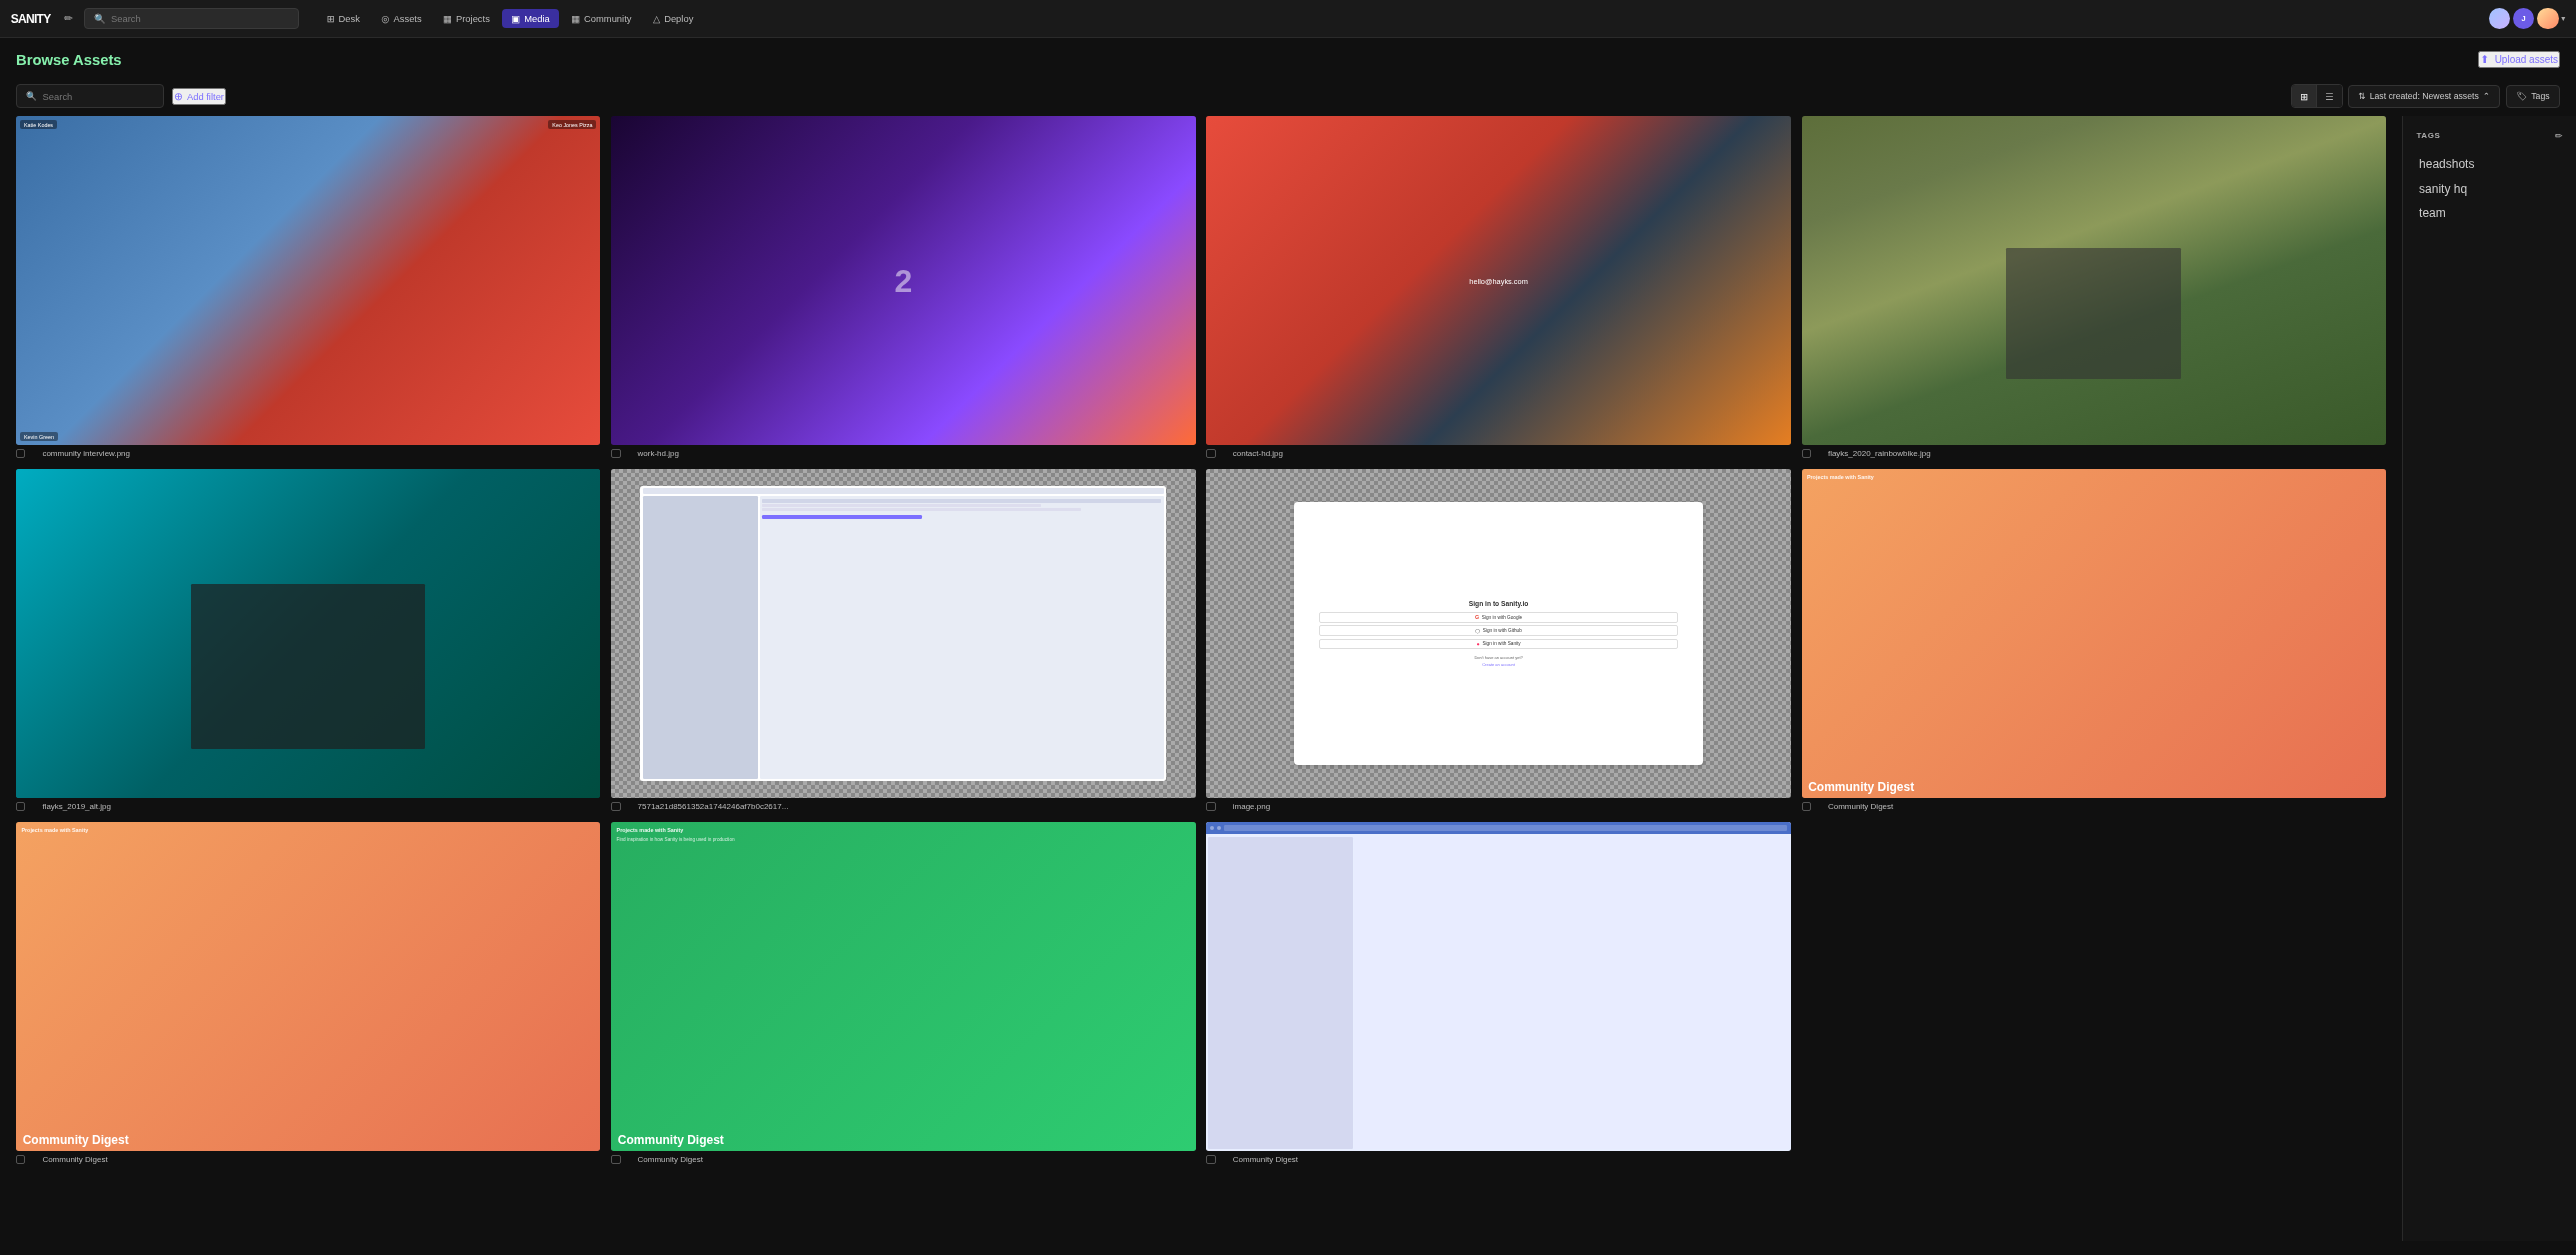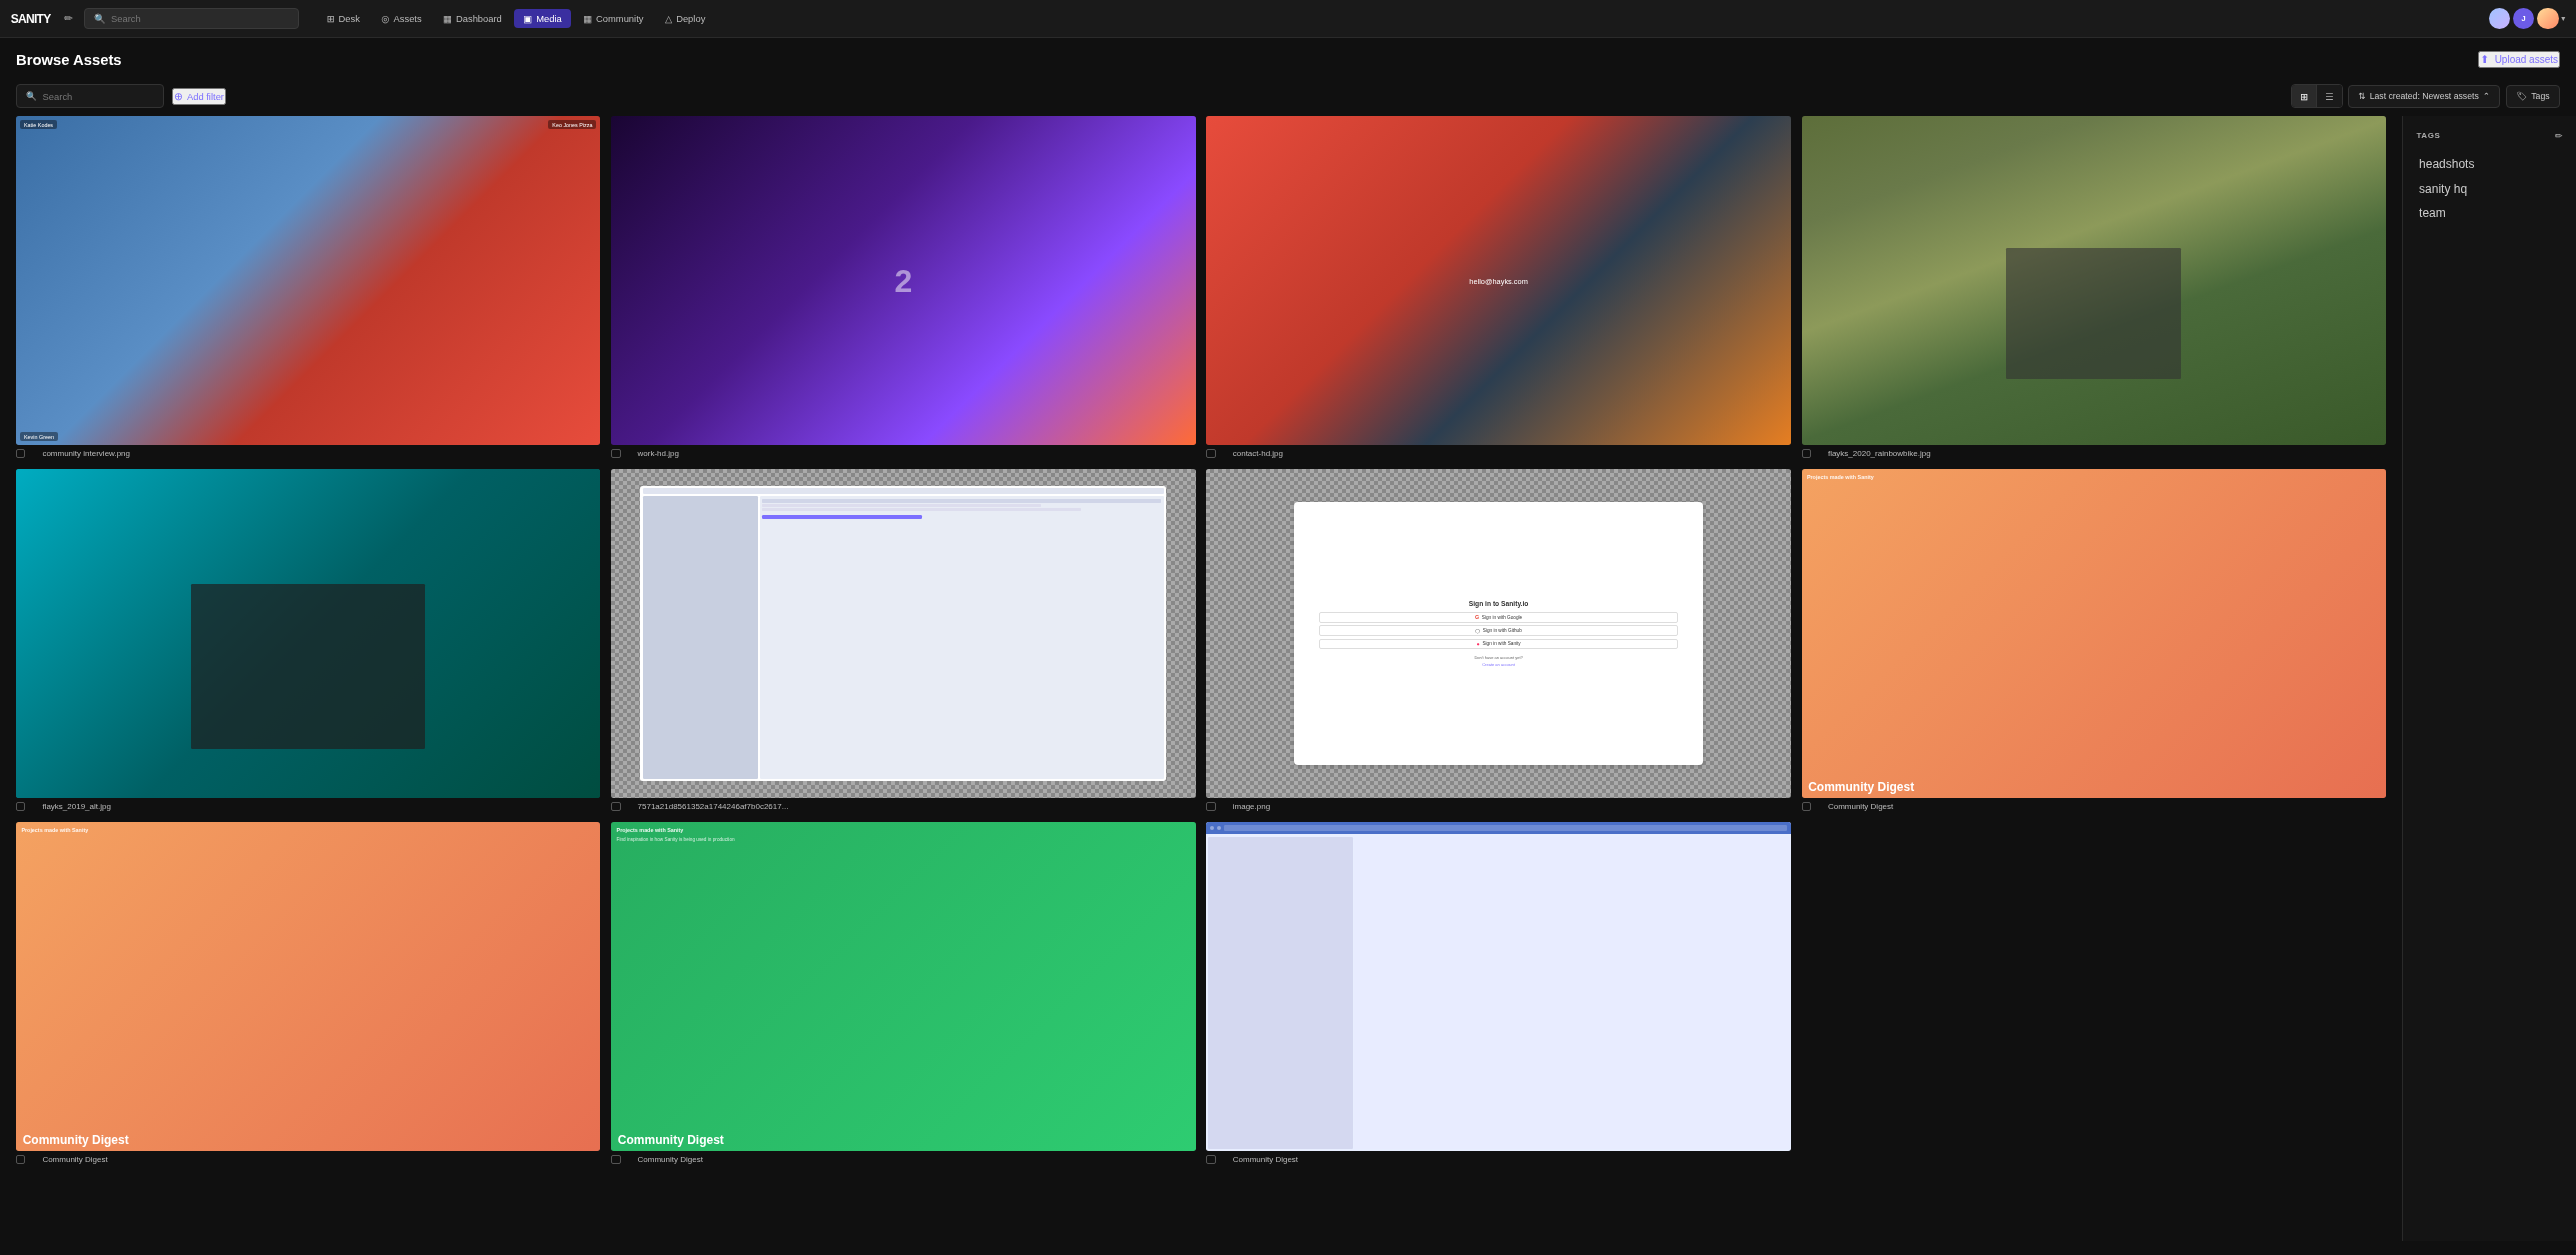--- a/index.html
+++ b/index.html
@@ -103,21 +103,21 @@
     .page-header {
       display: flex;
       align-items: center;
       justify-content: space-between;
       padding: 13.4px 16px 10.7px;
       background: #101010;
     }
     .page-title {
       font-size: 14.8px;
       font-weight: 700;
-      color: #ffffff;
+      color: #86efac;
     }
     .upload-btn {
       display: flex;
       align-items: center;
       gap: 5.4px;
       color: #7c6fff;
       font-size: 10px;
       cursor: pointer;
       font-weight: 500;
     }
@@ -340,21 +340,21 @@
     <div class="nav-item">
       <span class="nav-icon">⊞</span>
       <span>Desk</span>
     </div>
     <div class="nav-item">
       <span class="nav-icon">◎</span>
       <span>Assets</span>
     </div>
     <div class="nav-item">
       <span class="nav-icon">▦</span>
-      <span>Dashboard</span>
+      <span>Projects</span>
     </div>
     <div class="nav-item active">
       <span class="nav-icon">▣</span>
       <span>Media</span>
     </div>
     <div class="nav-item">
       <span class="nav-icon">▦</span>
       <span>Community</span>
     </div>
     <div class="nav-item">

